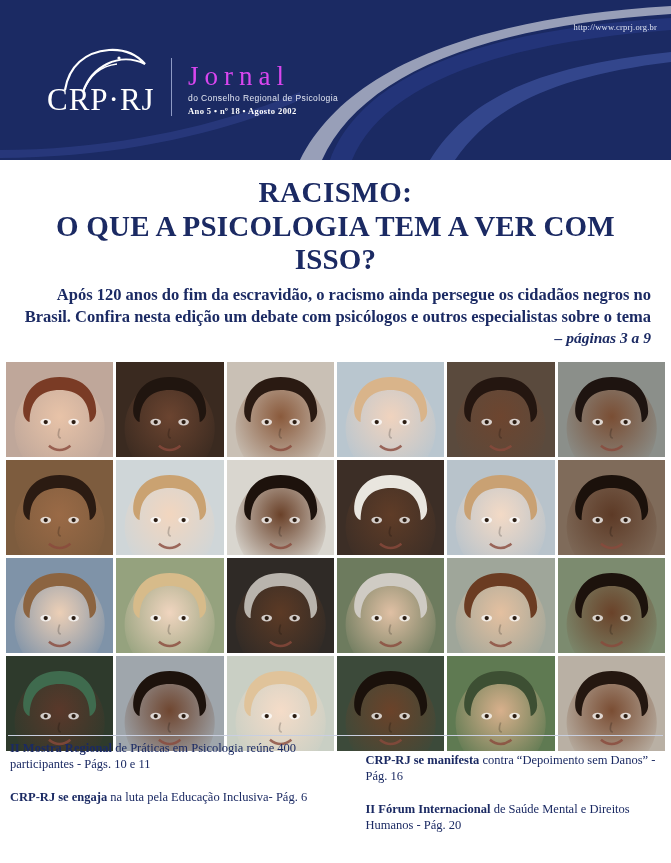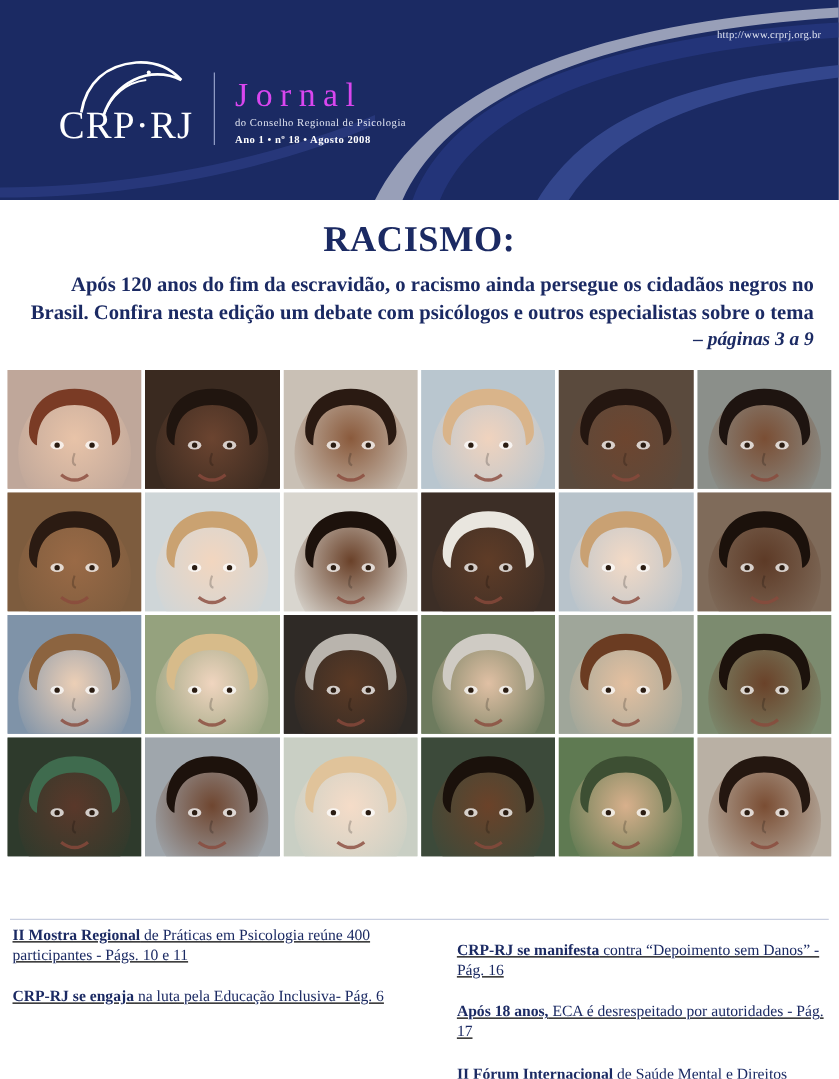--- a/index.html
+++ b/index.html
@@ -66,21 +66,21 @@
   }
   .brand-text { padding-bottom: 2px; }
   .brand-jornal {
     font-family: "Liberation Serif", serif;
     font-size: 27px;
     letter-spacing: 6px;
     color: #d946ef;
     line-height: 1.05;
   }
   .brand-sub {
-    font-family: Liberation Serif, serif;
+    font-family: Liberation Sans, sans-serif;
     font-size: 8.5px;
     letter-spacing: 0.4px;
     color: #e3e7f3;
     margin-top: 3px;
   }
   .brand-issue {
     font-family: "Liberation Serif", serif;
     font-size: 8.5px;
     font-weight: bold;
     letter-spacing: 0.4px;
@@ -157,21 +157,20 @@
 
   
   .teasers {
     position: absolute;
     left: 0;
     top: 735px;
     width: 671px;
     height: 128px;
     padding: 0 8px;
     display: flex;
-    text-decoration: underline;
   }
   .teaser-col {
     width: 50%;
     padding-top: 6px;
   }
   .teaser-col.right { padding-left: 30px; padding-top: 18px; }
   .teaser-col.left { padding-left: 2px; }
   .teaser {
     font-family: "Liberation Serif", serif;
     font-size: 12.5px;
@@ -208,29 +207,30 @@
           <path d="M6,44 C10,20 26,6 50,4 C66,3 78,9 86,18 C74,12 60,12 48,18 C36,24 28,34 24,46" fill="none" stroke="#ffffff" stroke-width="2.2"></path>
           <path d="M24,46 C30,30 42,20 58,18" fill="none" stroke="#ffffff" stroke-width="1.6"></path>
           <circle cx="60" cy="12" r="1.6" fill="#ffffff"></circle>
         </svg>
         <div class="brand-crp">CRP·RJ</div>
       </div>
       <div class="brand-divider"></div>
       <div class="brand-text">
         <div class="brand-jornal">Jornal</div>
         <div class="brand-sub">do Conselho Regional de Psicologia</div>
-        <div class="brand-issue">Ano 1 • nº 18 • Agosto 2008</div>
+        <div class="brand-issue">Ano 5 • nº 18 • Agosto 2002</div>
       </div>
     </div>
 
     <div class="site-url">http://www.crprj.org.br</div>
   </div>
 
   <div class="headline-block">
     <div class="headline-1">RACISMO:</div>
+    <div class="headline-2">O QUE A PSICOLOGIA TEM A VER COM ISSO?</div>
     <div class="deck">
       <span>Após 120 anos do fim da escravidão, o racismo ainda persegue os cidadãos negros no Brasil. Confira nesta edição um debate com psicólogos e outros especialistas sobre o tema</span>
       <span class="pages">– páginas 3 a 9</span>
     </div>
   </div>
 
   <div class="mosaic" id="mosaic">
       <div class="tile" style="background: rgb(191, 167, 154);">
     <svg class="fg" viewBox="0 0 100 100" preserveAspectRatio="none">
       <defs>
@@ -694,18 +694,17 @@
     </div>
 
   <div class="teasers">
     <div class="divider-line"></div>
     <div class="teaser-col left" id="teasers-left">
         <div class="teaser"><span class="strong">II Mostra Regional</span><span> de Práticas em Psicologia reúne 400 participantes - Págs. 10 e 11</span></div>
         <div class="teaser"><span class="strong">CRP-RJ se engaja</span><span> na luta pela Educação Inclusiva- Pág. 6</span></div>
       </div>
     <div class="teaser-col right" id="teasers-right">
         <div class="teaser"><span class="strong">CRP-RJ se manifesta</span><span> contra “Depoimento sem Danos” - Pág. 16</span></div>
-        <div class="teaser"><span class="strong">Após 18 anos,</span><span> ECA é desrespeitado por autoridades - Pág. 17</span></div>
         <div class="teaser"><span class="strong">II Fórum Internacional</span><span> de Saúde Mental e Direitos Humanos - Pág. 20</span></div>
       </div>
   </div>
 
 </div>
 
 </body></html>

